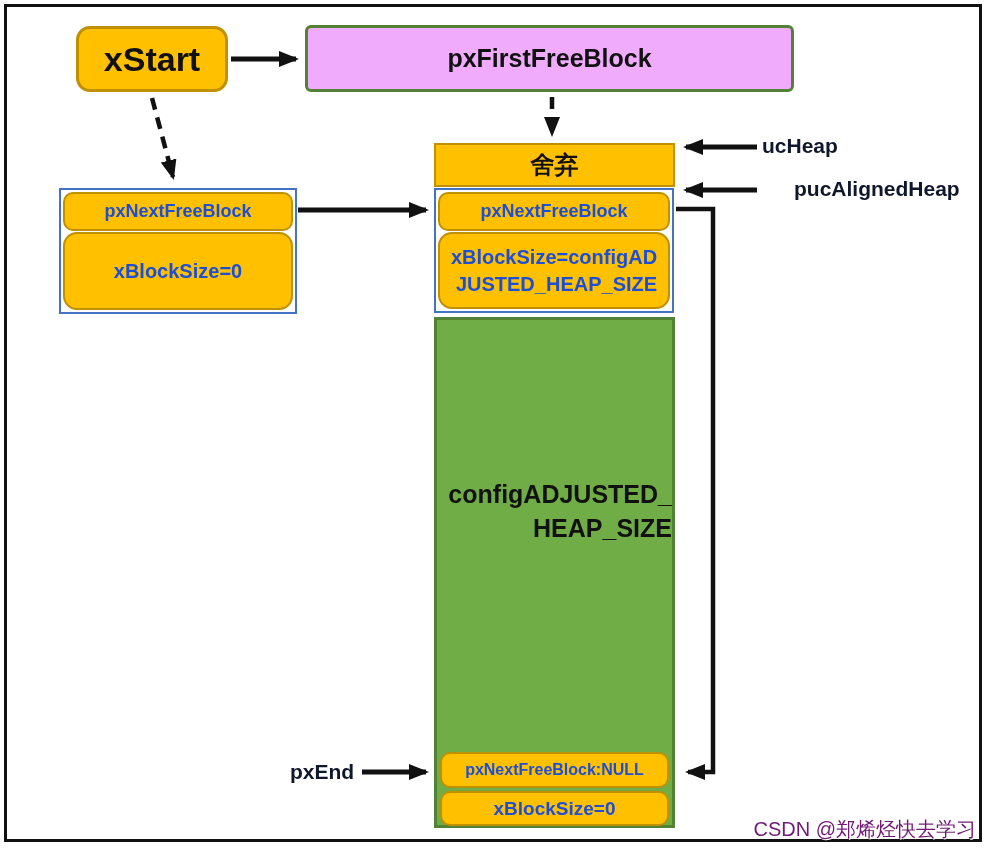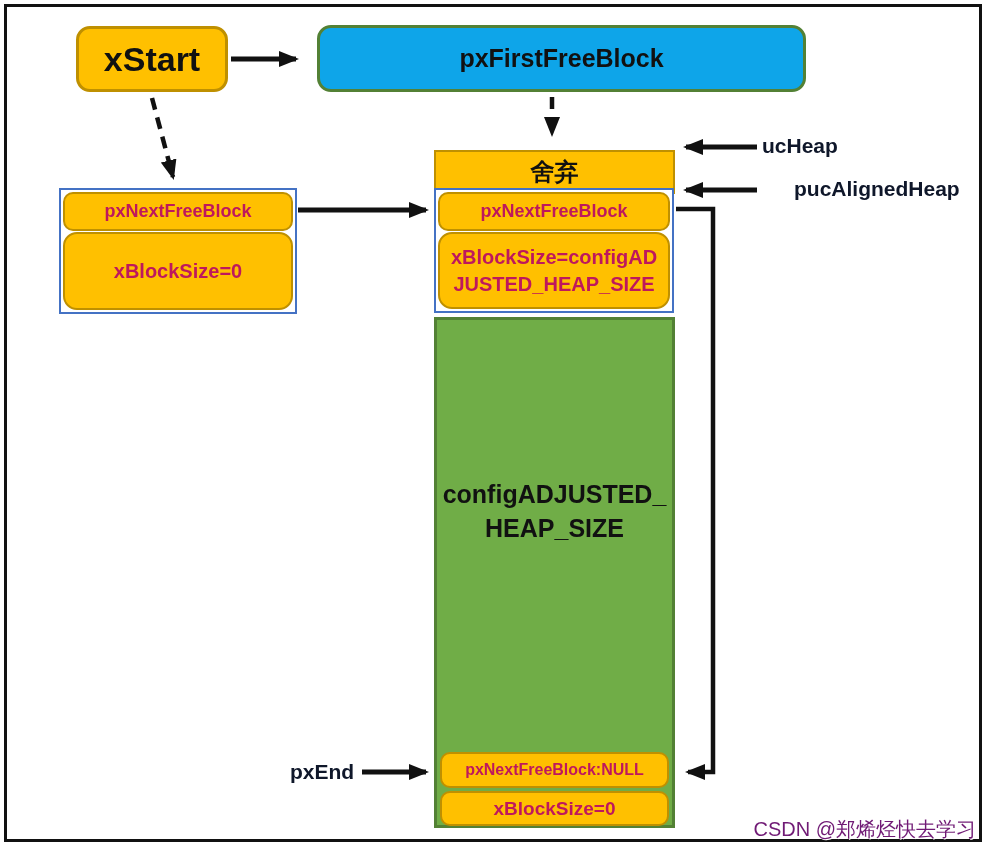--- a/index.html
+++ b/index.html
@@ -42,69 +42,68 @@
   }
   .xstart {
     left: 76px; top: 26px; width: 152px; height: 66px;
     background: #FFC000;
     border: 3px solid #BF9000;
     border-radius: 14px;
     font-size: 34px;
   }
   .pxfirst {
     left: 305px; top: 25px; width: 489px; height: 67px;
-    background: #0ea5e9;
+    background: #f0abfc;
     border: 3px solid #538135;
-    border-radius: 14px;
+    border-radius: 6px;
     font-size: 25px;
-    margin-left: 12px;
   }
   .group {
     position: absolute;
     box-sizing: border-box;
     border: 2px solid #4472C4;
     background: #ffffff;
     z-index: 2;
   }
   .left-group { left: 59px; top: 188px; width: 238px; height: 126px; }
   .center-group { left: 434px; top: 188px; width: 240px; height: 125px; }
   .obox {
     position: absolute;
     box-sizing: border-box;
     background: #FFC000;
     border: 2px solid #BF9000;
     display: flex;
     align-items: center;
     justify-content: center;
-    text-align: center;
-    font-weight: bold;
-    color: #be185d;
+    text-align: right;
+    font-weight: bold;
+    color: #1d4ed8;
   }
   .left-group .row1 { left: 2px; top: 2px; width: 230px; height: 39px; border-radius: 10px; font-size: 18px; }
   .left-group .row2 { left: 2px; top: 42px; width: 230px; height: 78px; border-radius: 14px; font-size: 20px; }
   .center-group .row1 { left: 2px; top: 2px; width: 232px; height: 39px; border-radius: 10px; font-size: 18px; }
   .center-group .row2 { left: 2px; top: 42px; width: 232px; height: 77px; border-radius: 14px; font-size: 20px; line-height: 1.35; }
   .discard {
-    left: 434px; top: 150px; width: 241px; height: 44px;
+    left: 434px; top: 143px; width: 241px; height: 44px;
     background: #FFC000;
     border: 2px solid #BF9000;
     font-size: 24px;
   }
   .green-col {
     position: absolute;
     left: 434px; top: 317px; width: 241px; height: 511px;
     box-sizing: border-box;
     background: #70AD47;
     border: 3px solid #538135;
     z-index: 2;
   }
   .green-label {
     position: absolute;
     left: 0; top: 158px; width: 100%;
-    text-align: center;
+    text-align: right;
     font-weight: bold;
     font-size: 25px;
     line-height: 1.35;
     color: #111111;
   }
   .green-col .nullbox {
     left: 3px; top: 432px; width: 229px; height: 36px;
     border-radius: 10px; font-size: 16px;
   }
   .green-col .sizebox {

